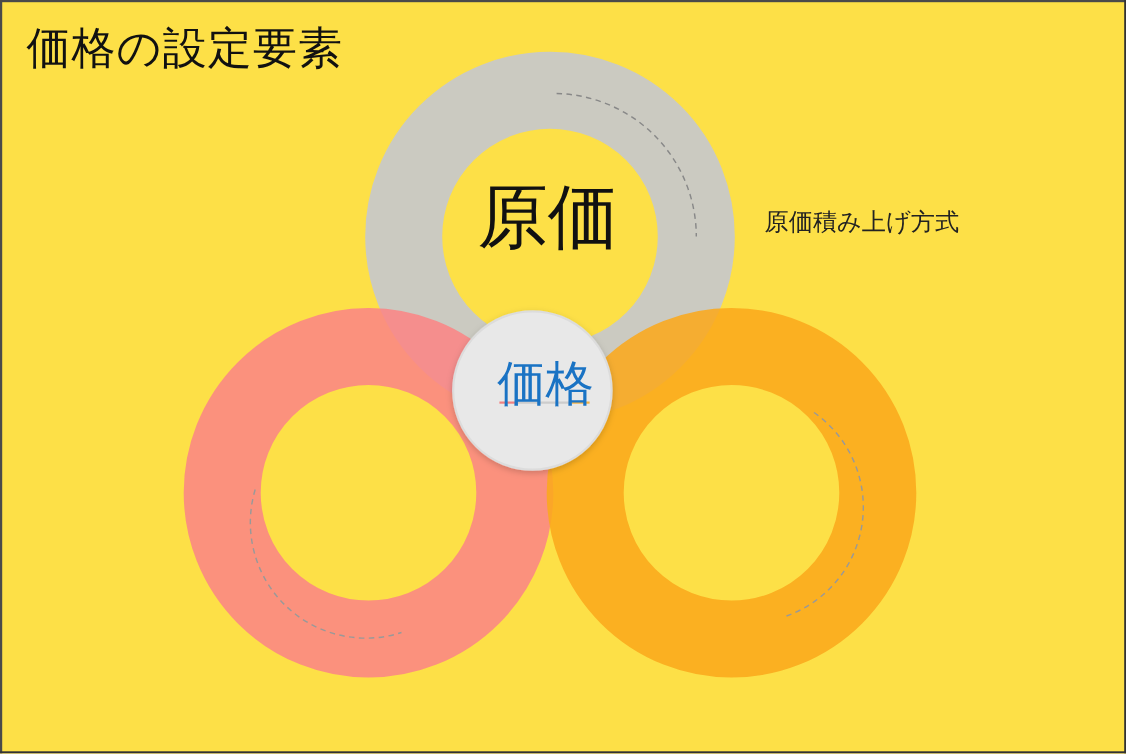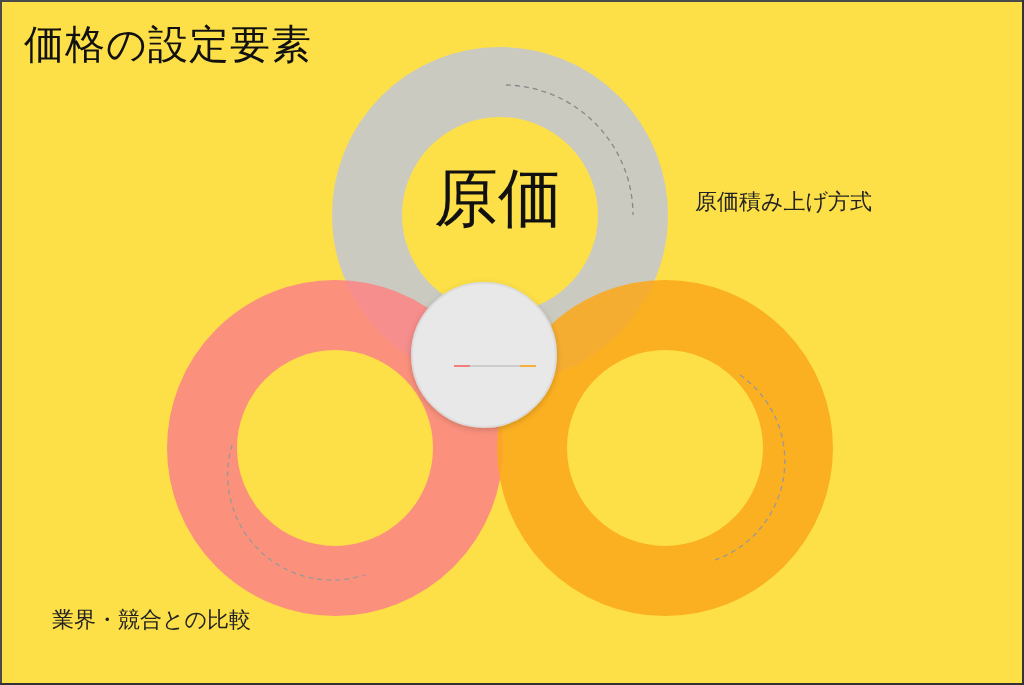--- a/index.html
+++ b/index.html
@@ -51,16 +51,16 @@
     <g>
       <circle cx="484" cy="355" r="72" fill="#e8e8e8" stroke="#dcdcdc" stroke-width="2" filter="url(#shadow)"></circle>
       <line x1="454" y1="366" x2="470" y2="366" stroke="#f08080" stroke-width="2"></line>
       <line x1="470" y1="366" x2="520" y2="366" stroke="#cccccc" stroke-width="2"></line>
       <line x1="520" y1="366" x2="536" y2="366" stroke="#f5b040" stroke-width="2"></line>
     </g>
   </svg>
 
   <div class="label-big" style="left:498px;top:203px;">原価</div>
 
+  <div class="center-label" style="left:496px;top:353px;">価格</div>
 
   <div class="caption" style="left:660px;top:190px;margin-left:35px;">原価積み上げ方式</div>
-  <div class="caption" style="left:52px;top:608px;">業界・競合との比較</div>
 </div>
 
 </body></html>

